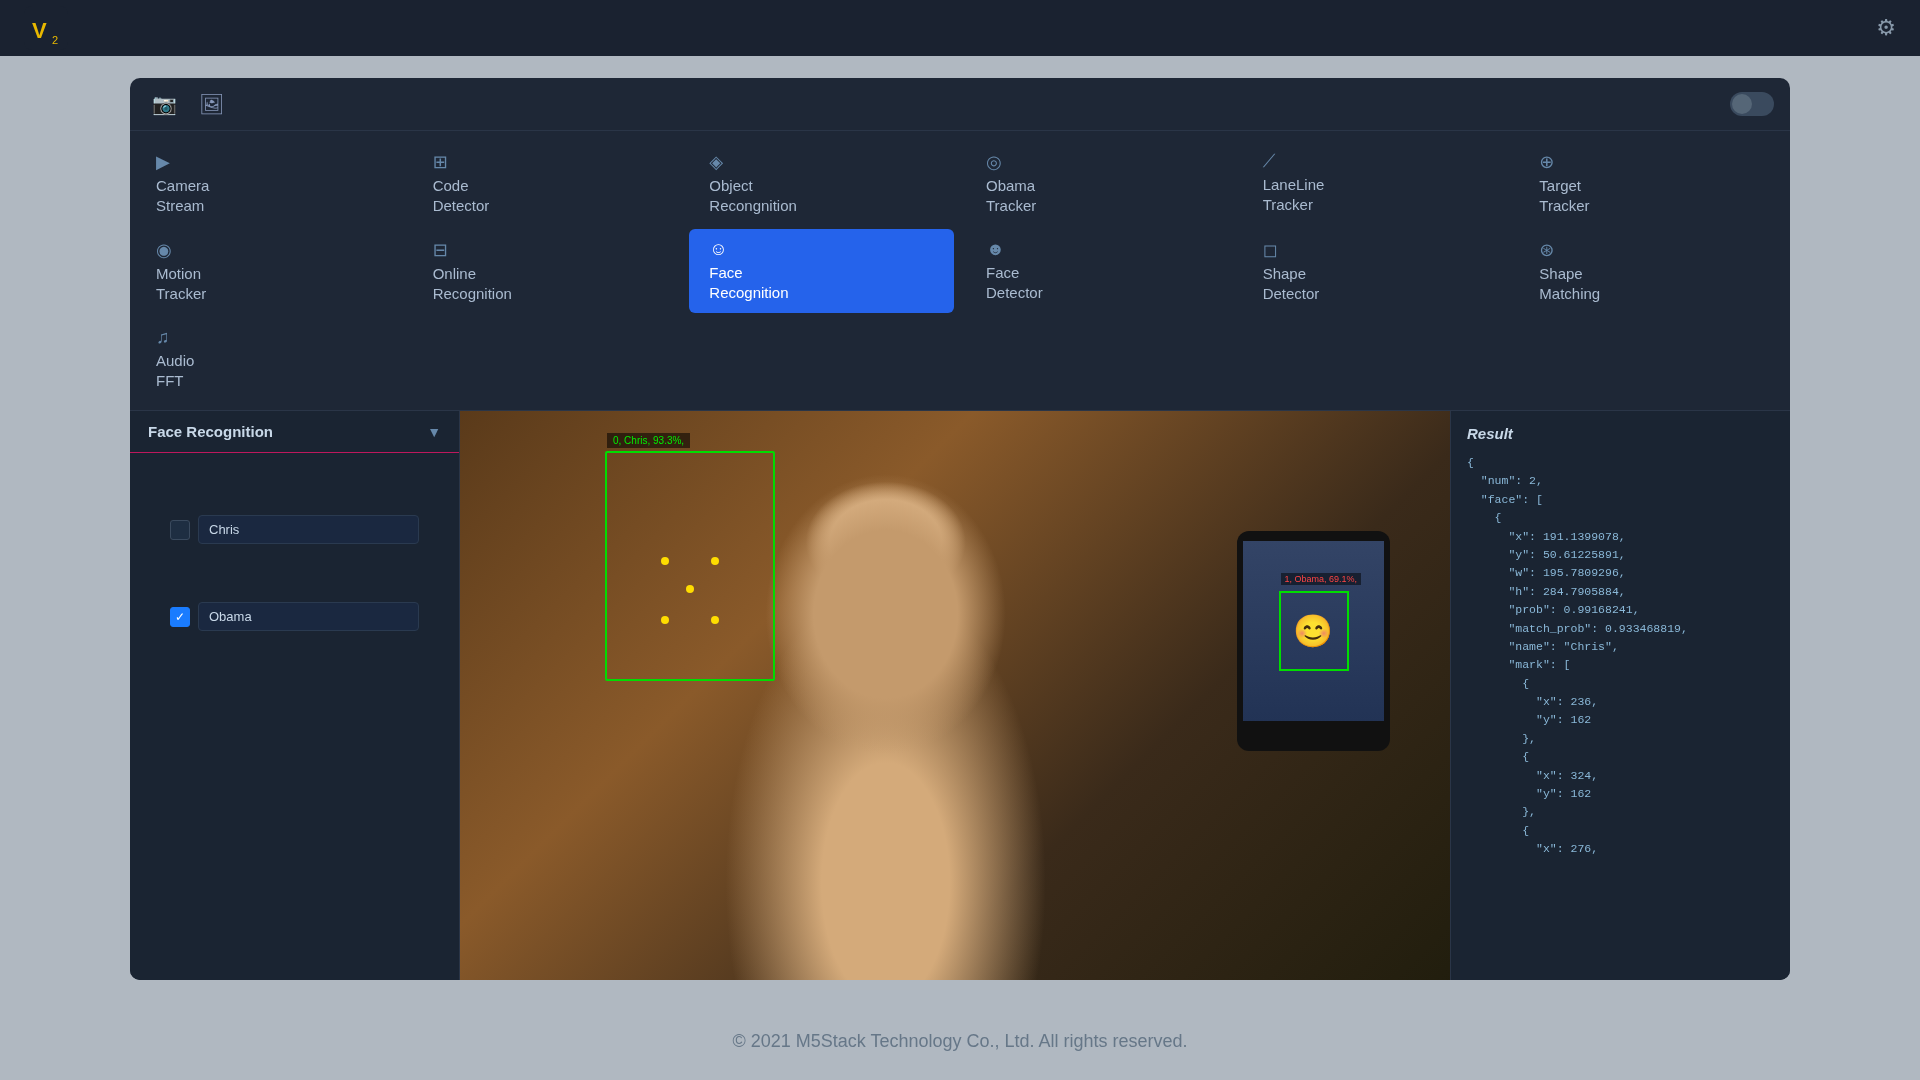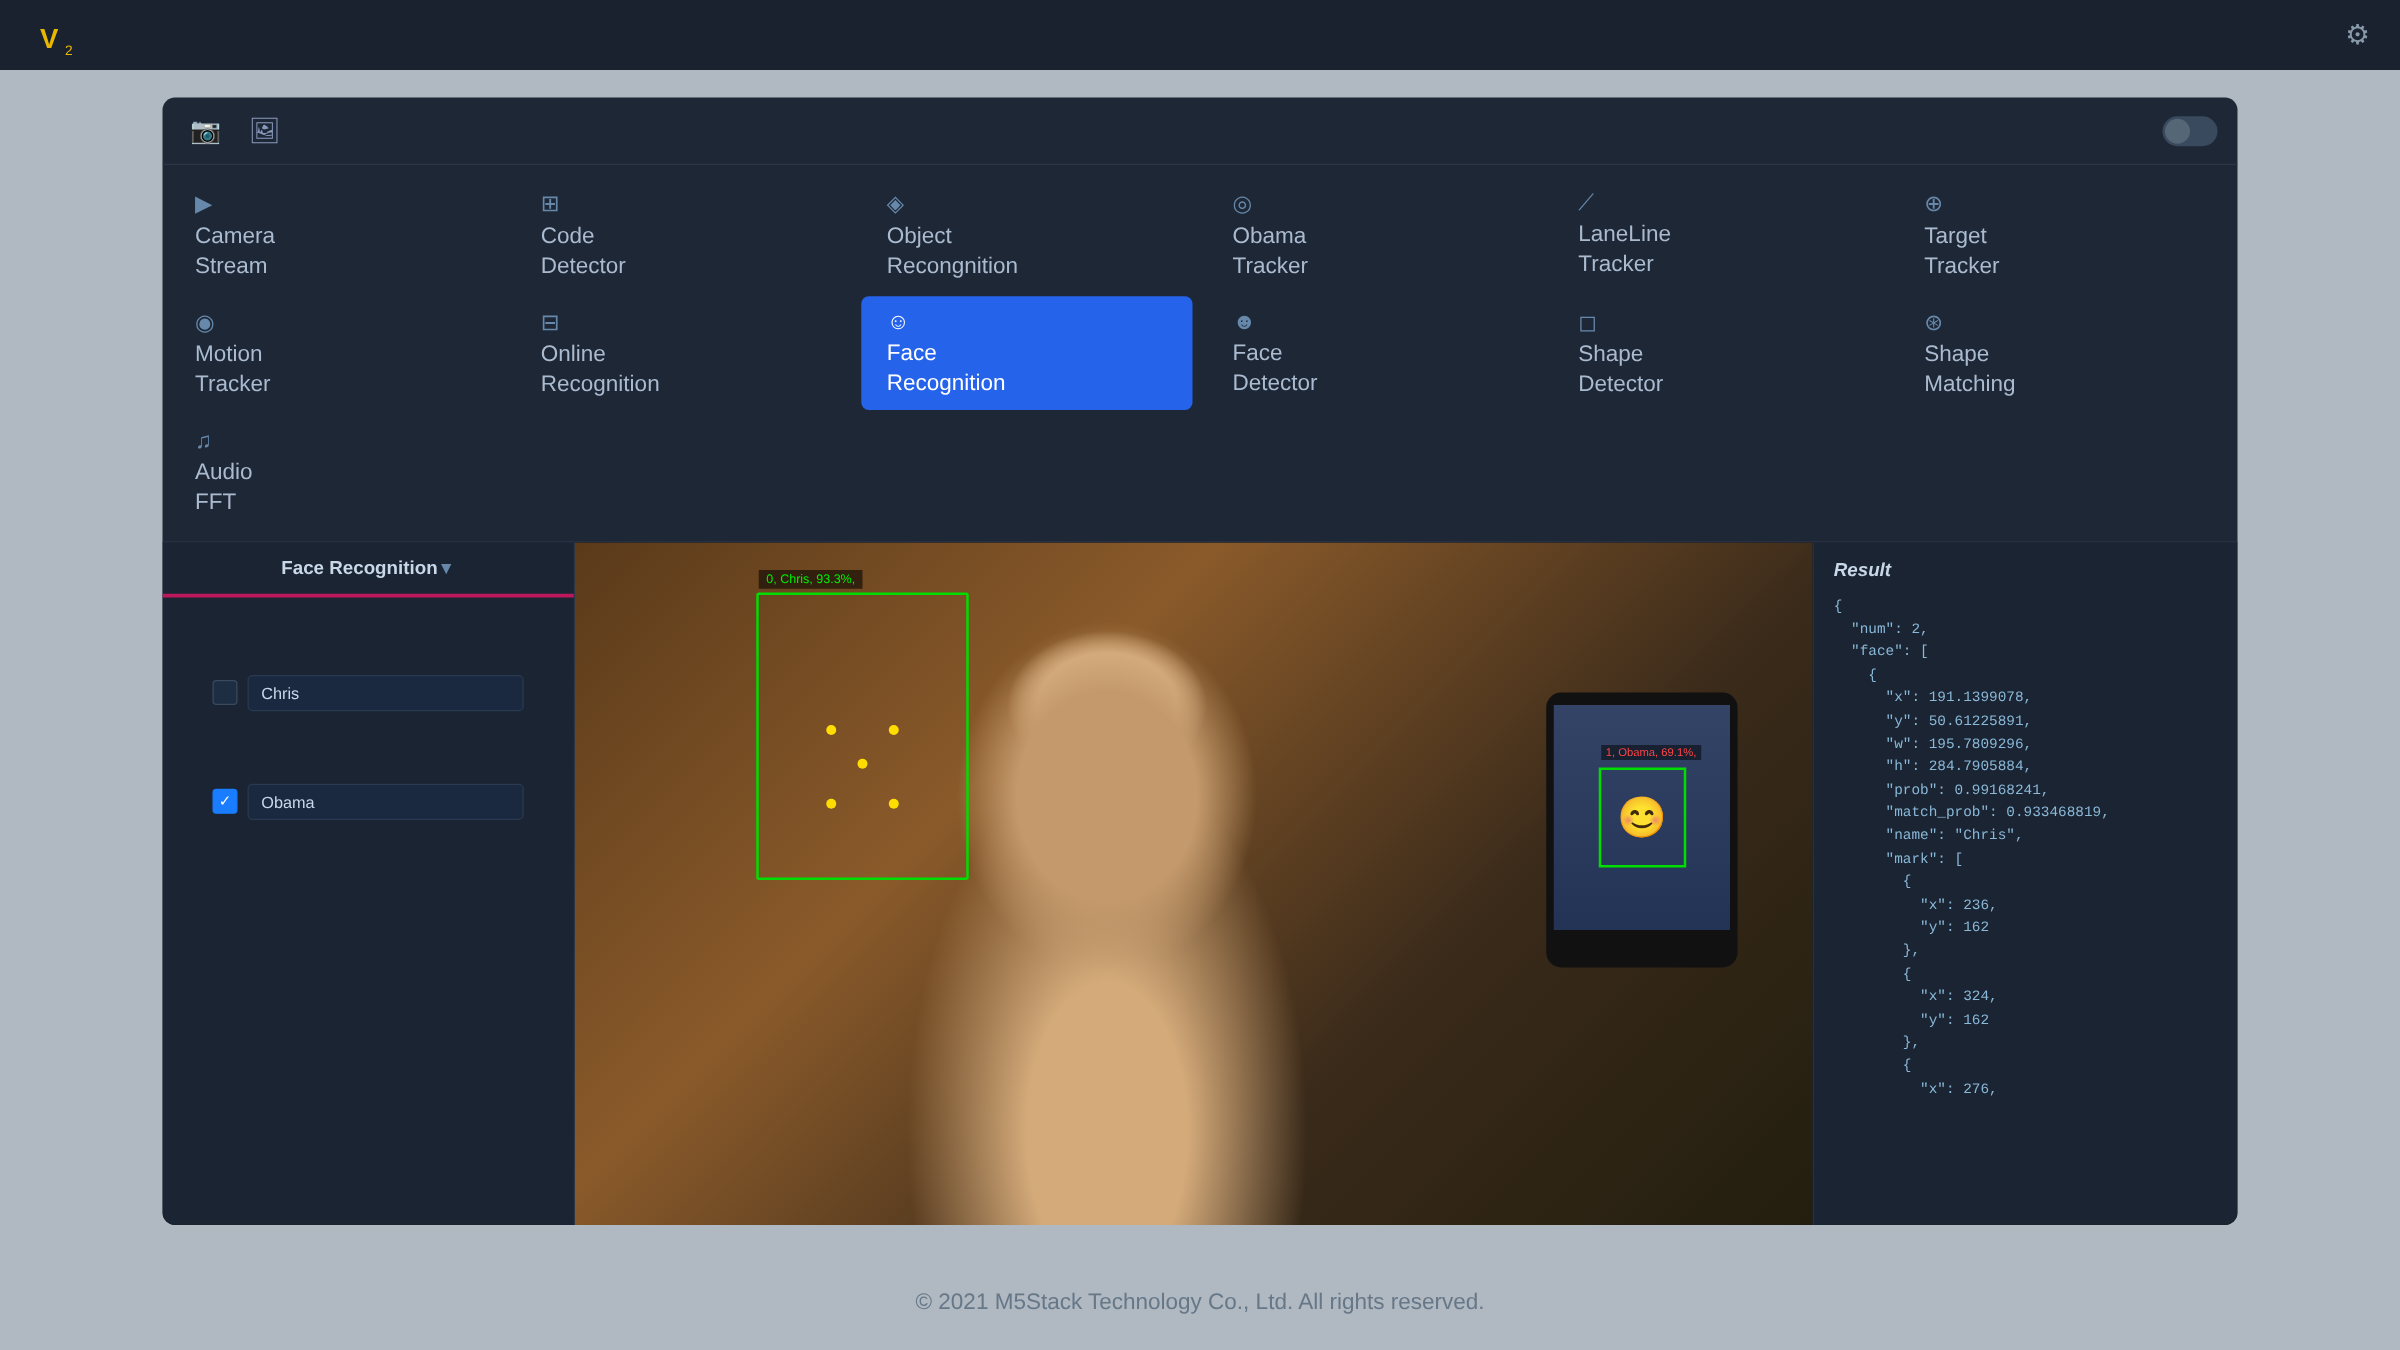--- a/index.html
+++ b/index.html
@@ -106,21 +106,21 @@
     }
     .nav-item-icon {
       font-size: 18px;
       color: #6688aa;
       margin-bottom: 2px;
     }
     .nav-item.active .nav-item-icon {
       color: #fff;
     }
     .nav-item-label {
-      font-size: 18px;
+      font-size: 15px;
       color: #aabbd0;
       line-height: 1.2;
       font-weight: 500;
     }
     .nav-item.active .nav-item-label {
       color: #fff;
     }
     
     #content-area {
       display: flex;
@@ -132,23 +132,23 @@
       width: 330px;
       min-width: 330px;
       background: #1a2432;
       border-right: 1px solid #2a3547;
       display: flex;
       flex-direction: column;
     }
     #panel-header {
       display: flex;
       align-items: center;
-      justify-content: center;
+      justify-content: space-between;
       padding: 12px 18px;
-      border-bottom: 3px solid #be185d;
+      border-bottom: 1px solid #be185d;
     }
     #panel-title {
       color: #c8d8e8;
       font-size: 15px;
       font-weight: 600;
     }
     #panel-collapse {
       color: #6688aa;
       font-size: 14px;
       cursor: pointer;

